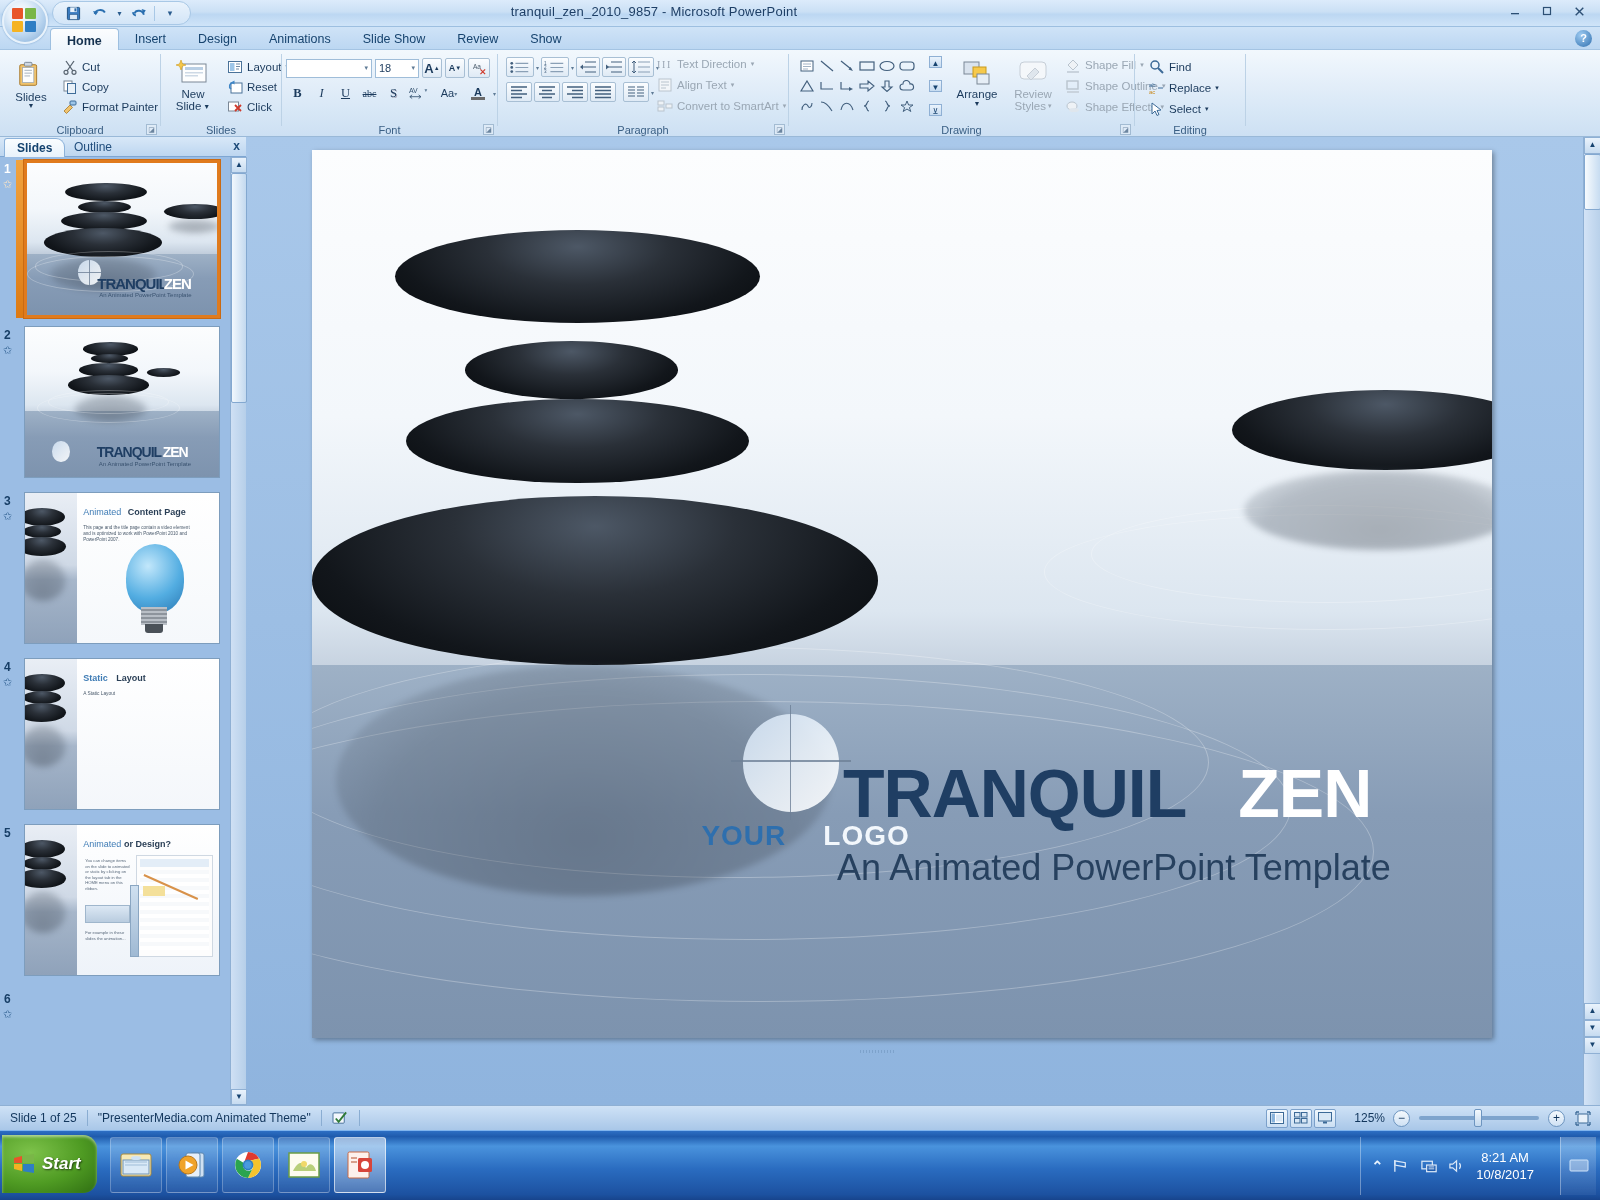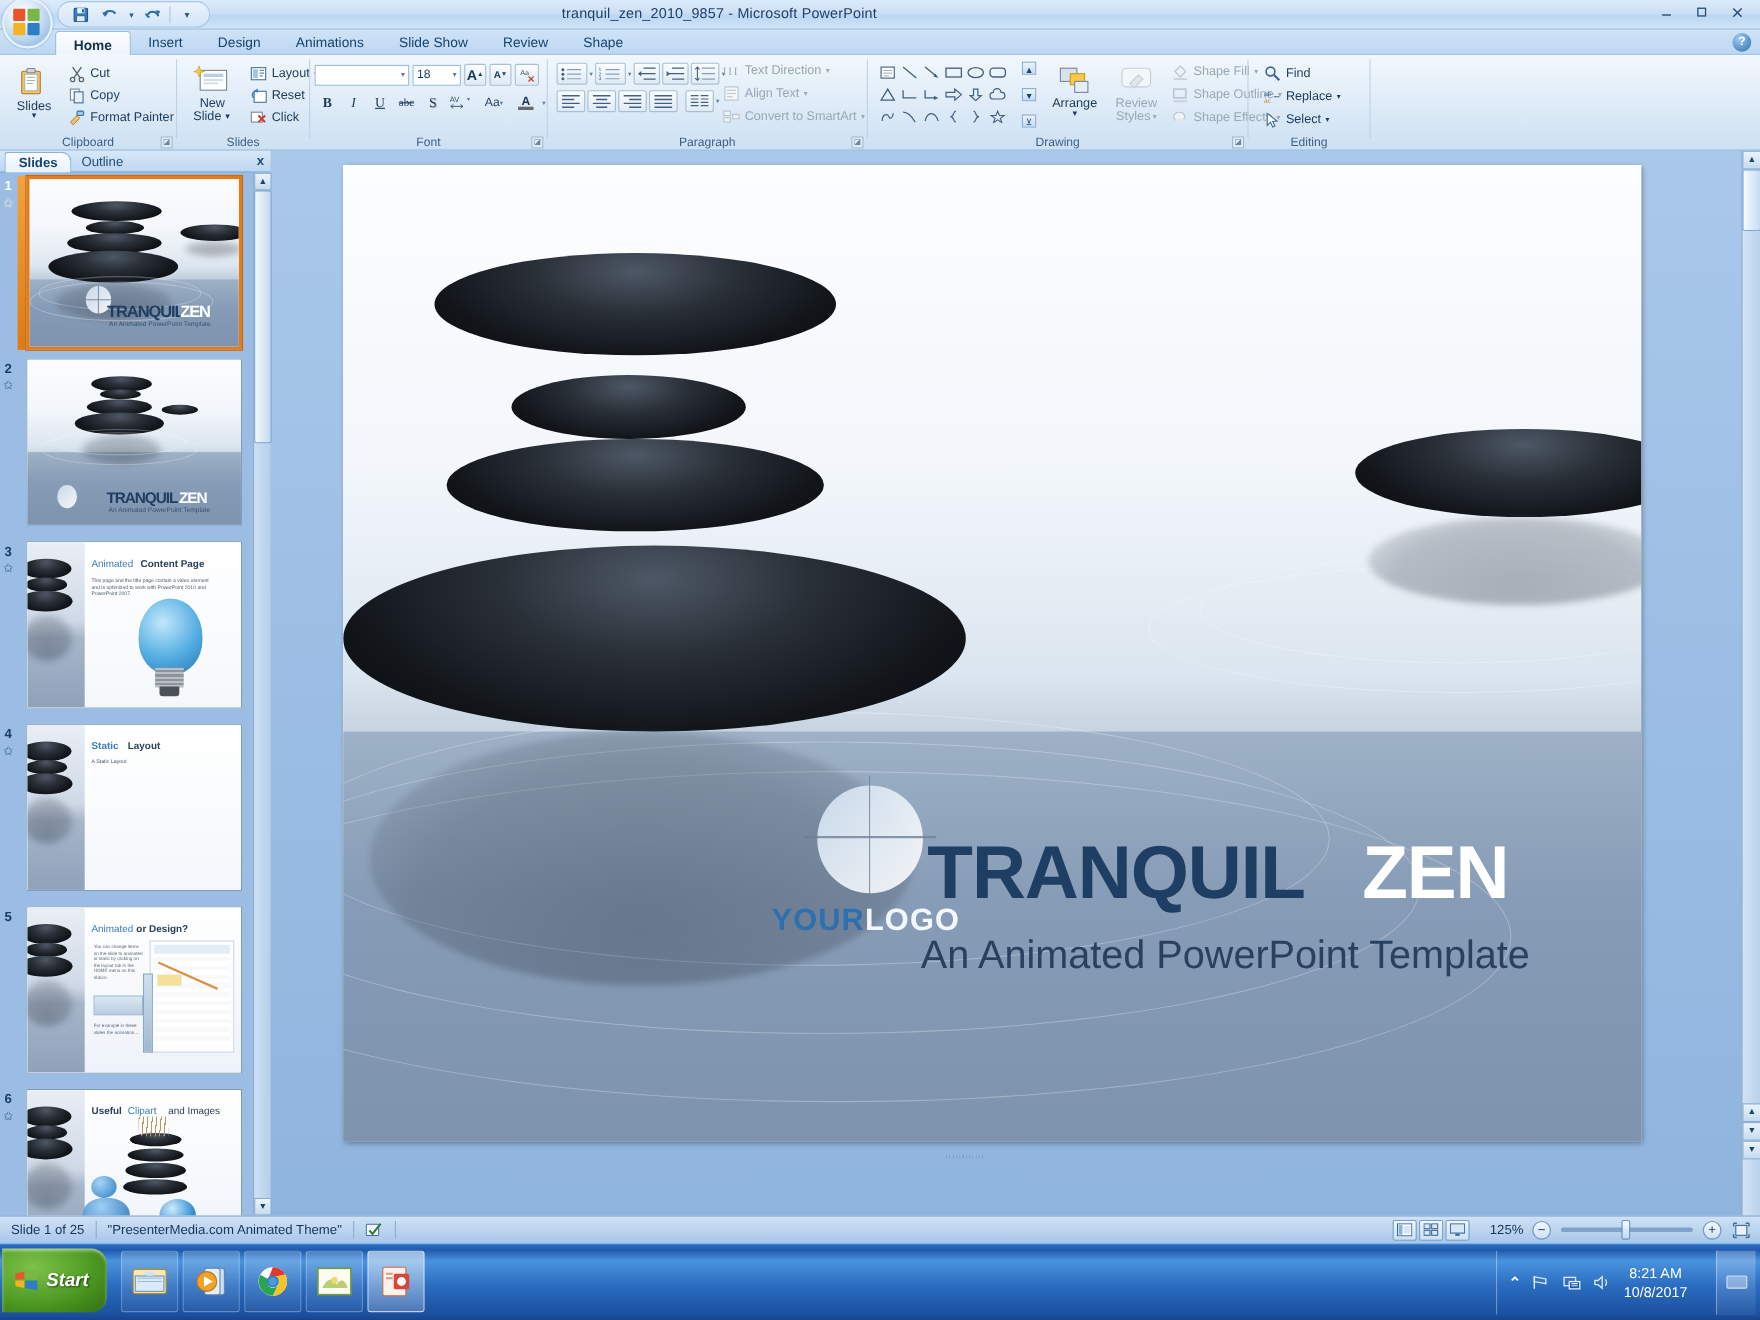--- a/index.html
+++ b/index.html
@@ -122,21 +122,21 @@
   .logo-circ{ position:absolute; border-radius:50%;
      background:linear-gradient(135deg,#cfe0f2 0%,#e9f1f9 50%,#ffffff 100%); opacity:.9;}
   .logo-cross-v,.logo-cross-h{ position:absolute; background:#6d8096; opacity:.8;}
 
   .slide-title{ position:absolute; font-weight:bold; letter-spacing:-1px; white-space:nowrap;
       font-family:"Liberation Sans",sans-serif;}
   .t-dark{ color:#1f3e63; }
   .t-light{ color:#ffffff; }
   .slide-sub{ position:absolute; color:#27415f; white-space:nowrap;}
   .logo-text{ position:absolute; font-weight:bold; white-space:nowrap; }
-  .logo-y{ color:#2e6fae; } .logo-o{ color:#f2f7fc; }
+  .logo-y{ color:#2e6fae; } .logo-o{ color:#f2f7fc;margin-left:37px; }
 
   
   .tsb{ position:absolute; right:0; top:20px; width:16px; height:948px;
         background:linear-gradient(90deg,#cfe0f4,#b6cfe9); border-left:1px solid #8fb0d4;}
   .tsb-btn{ width:16px;height:16px; background:linear-gradient(180deg,#eaf3fc,#c6dbf0);
             border:1px solid #8fb0d4; font-size:8px; text-align:center; line-height:13px; color:#17436f;}
   .tsb-thumb{ position:absolute; left:0; width:16px;
               background:linear-gradient(90deg,#f2f8fd,#c3d9ef); border:1px solid #83a8d0; border-radius:2px;}
 
   
@@ -258,21 +258,21 @@
 </div>
 
 <div class="tabstrip">
   <div class="tabs">
     <div class="tab active">Home</div>
     <div class="tab">Insert</div>
     <div class="tab">Design</div>
     <div class="tab">Animations</div>
     <div class="tab">Slide Show</div>
     <div class="tab">Review</div>
-    <div class="tab">Shape</div>
+    <div class="tab">Show</div>
   </div>
   <div class="help-orb">?</div>
 </div>
 
 <div class="ribbon">
 
   <div class="group" style="left:0;width:160px;">
     <div class="big-btn" style="position:absolute;left:8px;top:6px;width:46px;">
       <svg width="30" height="30" viewBox="0 0 32 32">
         <rect x="4" y="5" width="18" height="22" rx="1.5" fill="#f0c36d" stroke="#a8782a"></rect>
@@ -852,50 +852,20 @@
               <div style="position:absolute;left:8%;top:30%;width:30%;height:10%;background:#f4e09a;"></div>
             </div>
             <div style="position:absolute;left:54%;top:40%;width:5%;height:48%;background:linear-gradient(180deg,#cfe0f0,#9fb9d3);border:1px solid #8aa6c2;"></div>
           </div>
         </div>
       </div>
 
       <div class="thumb-row" style="height:162px;margin-top:4px;">
         <div class="tnum">6</div>
         <div class="tstar">✩</div>
-        <div class="tframe" style="height:152px;background:#fff;">
-          <div style="position:relative;width:100%;height:100%;overflow:hidden;background:linear-gradient(180deg,#ffffff,#eef3f9);">
-            <div style="position:absolute;left:0;top:0;width:27%;height:100%;
-                 background:linear-gradient(180deg,#e9eef5 0%,#cfd9e6 48%,#a6b6ca 58%,#8fa2ba 100%);">
-              <div class="stone" style="left:-12%;top:10%;width:88%;height:12%;"></div>
-              <div class="stone" style="left:-4%;top:21%;width:72%;height:9%;"></div>
-              <div class="stone" style="left:-16%;top:29%;width:95%;height:13%;"></div>
-              <div class="refl" style="left:-10%;top:44%;width:88%;height:28%;"></div>
-            </div>
-            <div style="position:absolute;left:30%;top:9%;font-size:9px;color:#2a3f56;font-weight:bold;">Useful</div>
-            <div style="position:absolute;left:47%;top:9%;font-size:9px;color:#3f7cb5;">Clipart</div>
-            <div style="position:absolute;left:66%;top:9%;font-size:9px;color:#2a3f56;">and Images</div>
-
-            <div class="stone" style="left:48%;top:26%;width:24%;height:8%;"></div>
-            <div class="stone" style="left:47%;top:35%;width:26%;height:8%;"></div>
-            <div class="stone" style="left:46%;top:44%;width:28%;height:9%;"></div>
-            <div class="stone" style="left:45%;top:54%;width:30%;height:9%;"></div>
-            <div style="position:absolute;left:52%;top:16%;width:14%;height:12%;
-                 background:repeating-linear-gradient(95deg,#b99a5e 0 1px,transparent 1px 4px);"></div>
-
-            <div style="position:absolute;left:30%;top:52%;width:12%;height:13%;border-radius:50%;
-                 background:radial-gradient(circle at 35% 30%,#a6d4f5,#2f7dc4);"></div>
-            <div style="position:absolute;left:26%;top:65%;width:22%;height:22%;border-radius:45% 45% 40% 40%;
-                 background:radial-gradient(circle at 40% 25%,#9ecef4,#2a73b9);"></div>
-
-            <div style="position:absolute;left:62%;top:66%;width:17%;height:19%;border-radius:50%;
-                 background:radial-gradient(circle at 35% 30%,#cfeafc,#3d98d8 60%,#1f6aa8 100%);"></div>
-
-          </div>
-        </div>
       </div>
     </div>
 
     <div class="tsb">
       <div class="tsb-btn">▲</div>
       <div class="tsb-thumb" style="top:16px;height:230px;"></div>
       <div class="tsb-btn" style="position:absolute;bottom:0;">▼</div>
     </div>
   </div>
 

